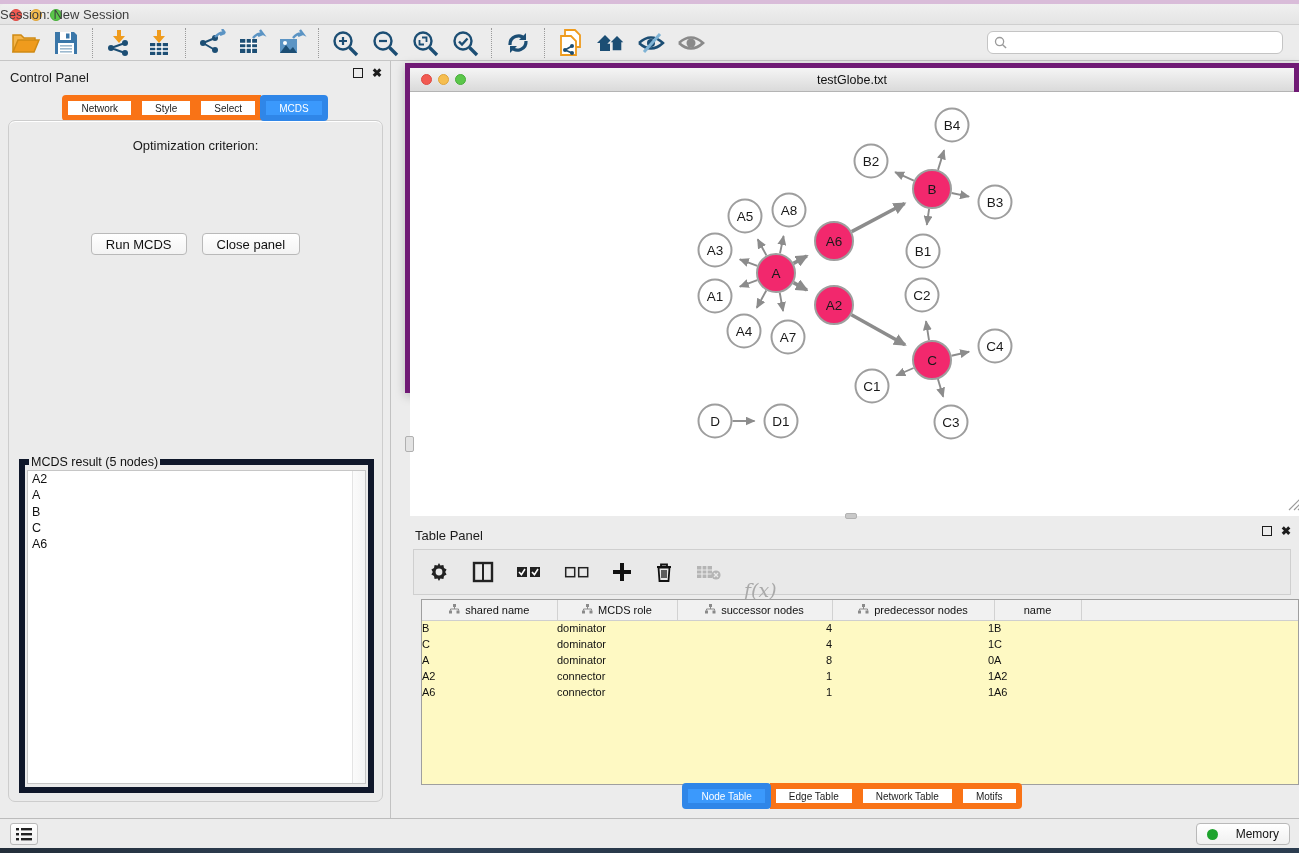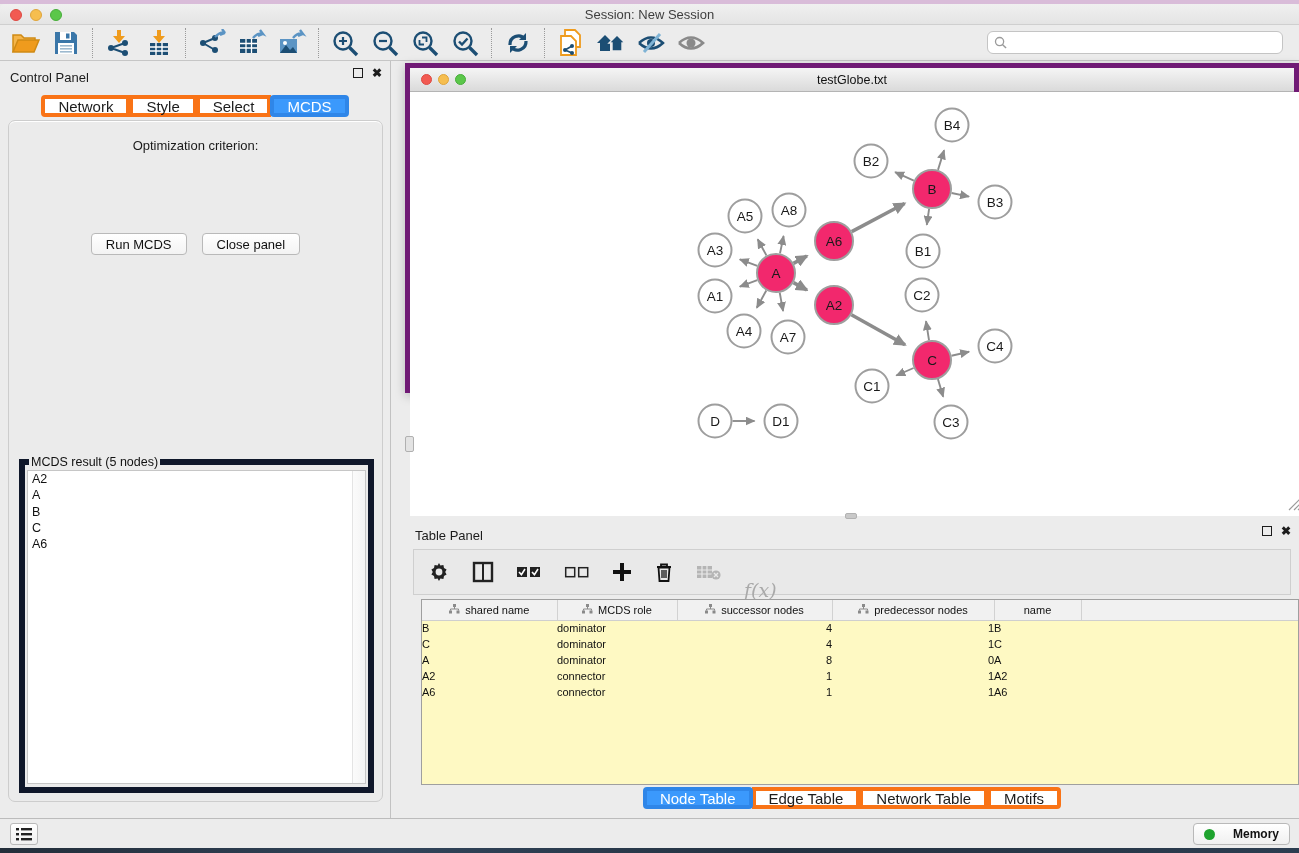--- a/index.html
+++ b/index.html
@@ -12,42 +12,42 @@
     background:linear-gradient(90deg,#232e3a,#31445a 30%,#243241 60%,#2c3d50); }
 
   
   .titlebar { position:absolute; left:0; top:4px; width:100%; height:21px;
     background:linear-gradient(#f0f0f0,#e4e4e4); border-bottom:1px solid #cfcfcf;
     border-radius:5px 5px 0 0; }
   .traffic { position:absolute; top:5px; width:12px; height:12px; border-radius:50%; }
   .t-red { left:10px; background:#f25a52; border:1px solid #dd4a43; }
   .t-yellow { left:30px; background:#f6be4f; border:1px solid #dfa53c; }
   .t-green { left:50px; background:#5bc74a; border:1px solid #47ad3a; }
-  .titlebar .title { position:absolute; left:0; right:0; top:3px; text-align:center;
+  .titlebar .title { position:absolute; left:0; right:0; top:3px; text-align:left;
     font-size:13px; color:#3e3e3e; }
 
   
   .toolbar { position:absolute; left:0; top:25px; width:100%; height:36px; background:#ececec;
     border-bottom:1px solid #c6c6c6; display:flex; align-items:center; padding:0 6px; }
   .tb-btn { width:40px; height:32px; display:flex; align-items:center; justify-content:center; }
   .tb-sep { width:1px; height:30px; border-left:1px dotted #9a9a9a; margin:0 6px; }
   .search-wrap { margin-left:auto; margin-right:10px; width:296px; height:23px; background:#fff;
     border:1px solid #c4c4c4; border-radius:6px; display:flex; align-items:center; padding:0 6px; }
   .search-wrap input { border:none; outline:none; flex:1; font-size:12px; background:transparent; margin-left:4px; }
 
   
   .control-panel { position:absolute; left:0; top:61px; width:391px; height:757px; background:#ececec;
     border-right:1px solid #c2c2c2; }
   .panel-header { position:absolute; left:10px; top:9px; font-size:13px; color:#1c1c1c; }
   .panel-icons { position:absolute; right:8px; top:7px; display:flex; gap:9px; align-items:center; }
   .panel-float { width:10px; height:10px; border:1.5px solid #1c1c1c; display:inline-block; }
   .panel-close { font-size:12px; font-weight:bold; color:#1c1c1c; line-height:10px; }
 
   .tabs-row { position:absolute; left:0; top:34px; width:100%; display:flex; justify-content:center; }
-  .tab { height:22px; background:#fff; border:4px solid #f97316; font-size:15px; color:#1c1c1c;
+  .tab { height:22px; background:#fff; border:6px solid #f97316; font-size:10px; color:#1c1c1c;
     display:flex; align-items:center; justify-content:center; padding:7px 13px; margin-left:-1px; }
   .tab:first-child { border-radius:4px 0 0 4px; margin-left:0; }
   .tab:last-child { border-radius:0 4px 4px 0; }
   .tab.selected { color:#fff; border-radius:4px; z-index:2; position:relative; }
 
   .cp-inner { position:absolute; left:8px; top:59px; width:375px; height:682px; background:#ebebeb;
     border:1px solid #cdcdcd; border-radius:7px; box-shadow:0 1px 0 #ffffff inset; }
   .opt-label { position:absolute; left:0; right:0; top:17px; text-align:center; font-size:13px; color:#1a1a1a; }
   .dropdown { position:absolute; left:35px; top:37px; width:312px; height:23px; background:#fff;
     border:1px solid #b9b9b9; border-radius:4px; display:flex; align-items:center; }
@@ -101,21 +101,21 @@
   td.ar { padding-right:8px; text-align:right; }
 
   .tp-tabs { position:absolute; left:0; right:0; bottom:3px; display:flex; justify-content:center; }
 
   
   .statusbar { position:absolute; left:0; top:818px; width:100%; height:30px; background:#ececec;
     border-top:1px solid #bcbcbc; }
   .list-btn { position:absolute; left:10px; top:4px; width:28px; height:22px; background:linear-gradient(#fff,#f0f0f0);
     border:1px solid #b9b9b9; border-radius:3px; display:flex; align-items:center; justify-content:center; }
   .memory-btn { position:absolute; right:9px; top:4px; height:22px; background:linear-gradient(#fff,#f0f0f0);
-    border:1px solid #b9b9b9; border-radius:4px; display:flex; align-items:center; gap:18px; padding:0 10px; font-size:12px; color:#111;font-weight:bold; }
+    border:1px solid #b9b9b9; border-radius:4px; display:flex; align-items:center; gap:18px; padding:0 10px; font-size:12px; color:#111; }
   .mem-dot { width:11px; height:11px; border-radius:50%; }
 </style>
 </head>
 <body>
 
 <div class="desktop-top"></div>
 <div class="desktop-bottom"></div>
 
 <div class="titlebar">
   <span class="traffic t-red"></span>

